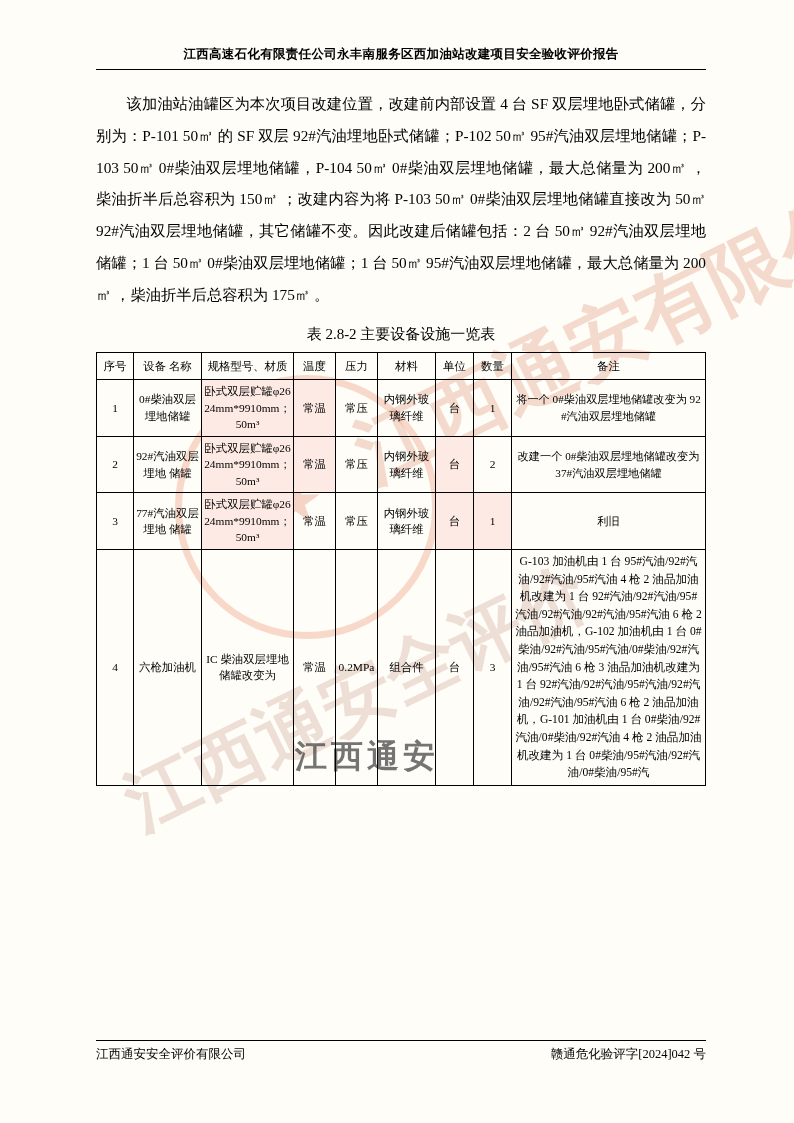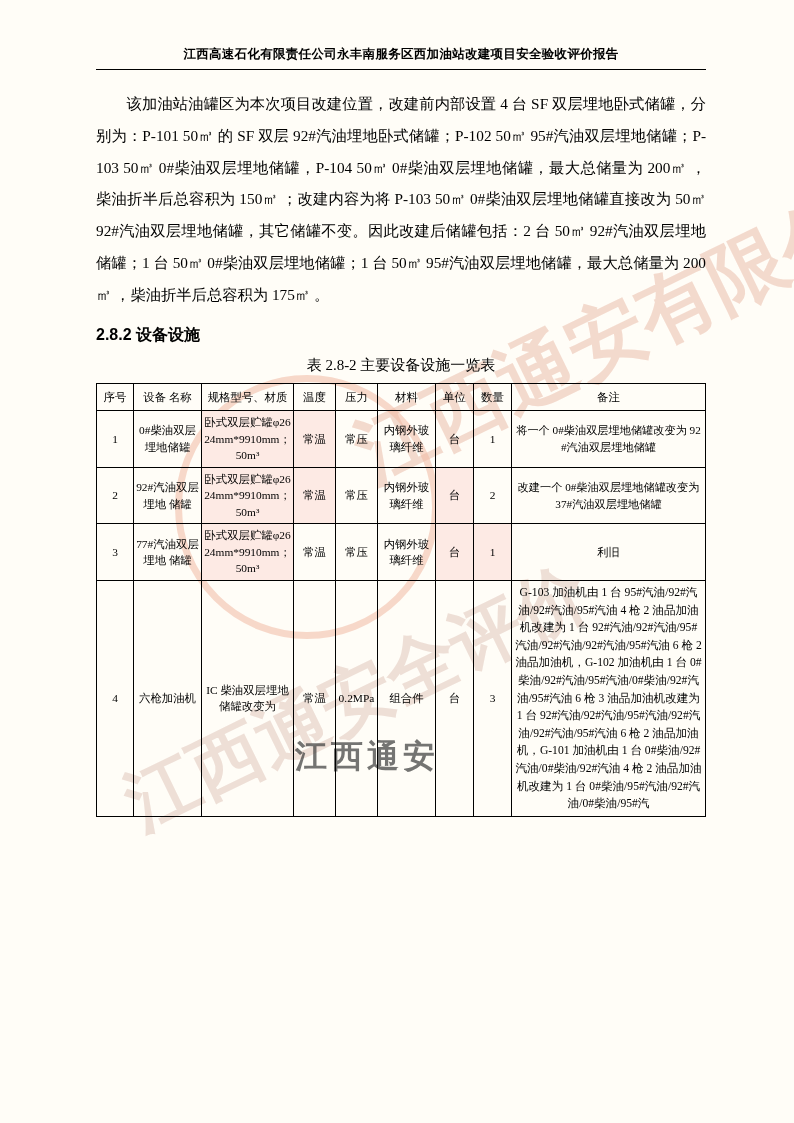--- a/index.html
+++ b/index.html
@@ -172,21 +172,20 @@
   <div class="wm-star">★</div>
   <div class="wm wm-text wm3">江西通安</div>
 
   <div class="content">
 
     <div class="header-line">江西高速石化有限责任公司永丰南服务区西加油站改建项目安全验收评价报告</div>
     <div class="header-rule"></div>
 
     <p class="body">该加油站油罐区为本次项目改建位置，改建前内部设置 4 台 SF 双层埋地卧式储罐，分别为：P-101 50㎥ 的 SF 双层 92#汽油埋地卧式储罐；P-102 50㎥ 95#汽油双层埋地储罐；P-103 50㎥ 0#柴油双层埋地储罐，P-104 50㎥ 0#柴油双层埋地储罐，最大总储量为 200㎥ ，柴油折半后总容积为 150㎥ ；改建内容为将 P-103 50㎥ 0#柴油双层埋地储罐直接改为 50㎥ 92#汽油双层埋地储罐，其它储罐不变。因此改建后储罐包括：2 台 50㎥ 92#汽油双层埋地储罐；1 台 50㎥ 0#柴油双层埋地储罐；1 台 50㎥ 95#汽油双层埋地储罐，最大总储量为 200㎥ ，柴油折半后总容积为 175㎥ 。</p>
 
-    <h3 class="sec">2.8.2 设备设施</h3>
 
     <div class="tbl-title">表 2.8-2 主要设备设施一览表</div>
 
     <table class="main">
       <colgroup>
         <col style="width:37px">
         <col style="width:68px">
         <col style="width:92px">
         <col style="width:42px">
         <col style="width:42px">
@@ -251,15 +250,19 @@
           <td>组合件</td>
           <td>台</td>
           <td>3</td>
           <td class="longnote">G-103 加油机由 1 台 95#汽油/92#汽油/92#汽油/95#汽油 4 枪 2 油品加油机改建为 1 台 92#汽油/92#汽油/95#汽油/92#汽油/92#汽油/95#汽油 6 枪 2 油品加油机，G-102 加油机由 1 台 0#柴油/92#汽油/95#汽油/0#柴油/92#汽油/95#汽油 6 枪 3 油品加油机改建为 1 台 92#汽油/92#汽油/95#汽油/92#汽油/92#汽油/95#汽油 6 枪 2 油品加油机，G-101 加油机由 1 台 0#柴油/92#汽油/0#柴油/92#汽油 4 枪 2 油品加油机改建为 1 台 0#柴油/95#汽油/92#汽油/0#柴油/95#汽</td>
         </tr>
       </tbody>
     </table>
   </div>
 
   <div class="footer">
+    <div class="footer-rule">
+      <span>江西通安安全评价有限公司</span>
+      <span>赣通危化验评字[2024]042 号</span>
+    </div>
   </div>
 
 </div>
 
 </body></html>

